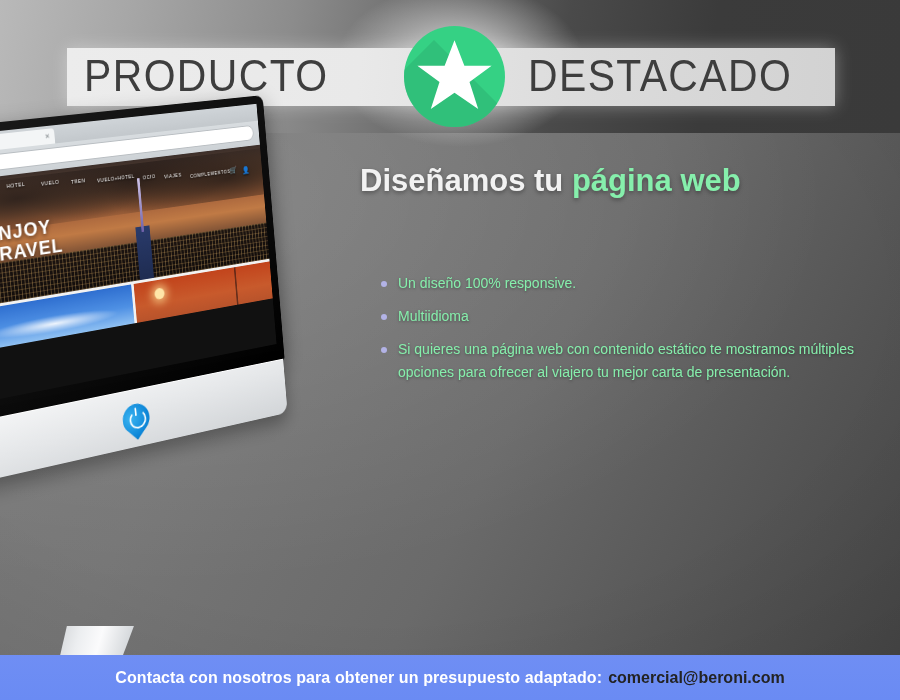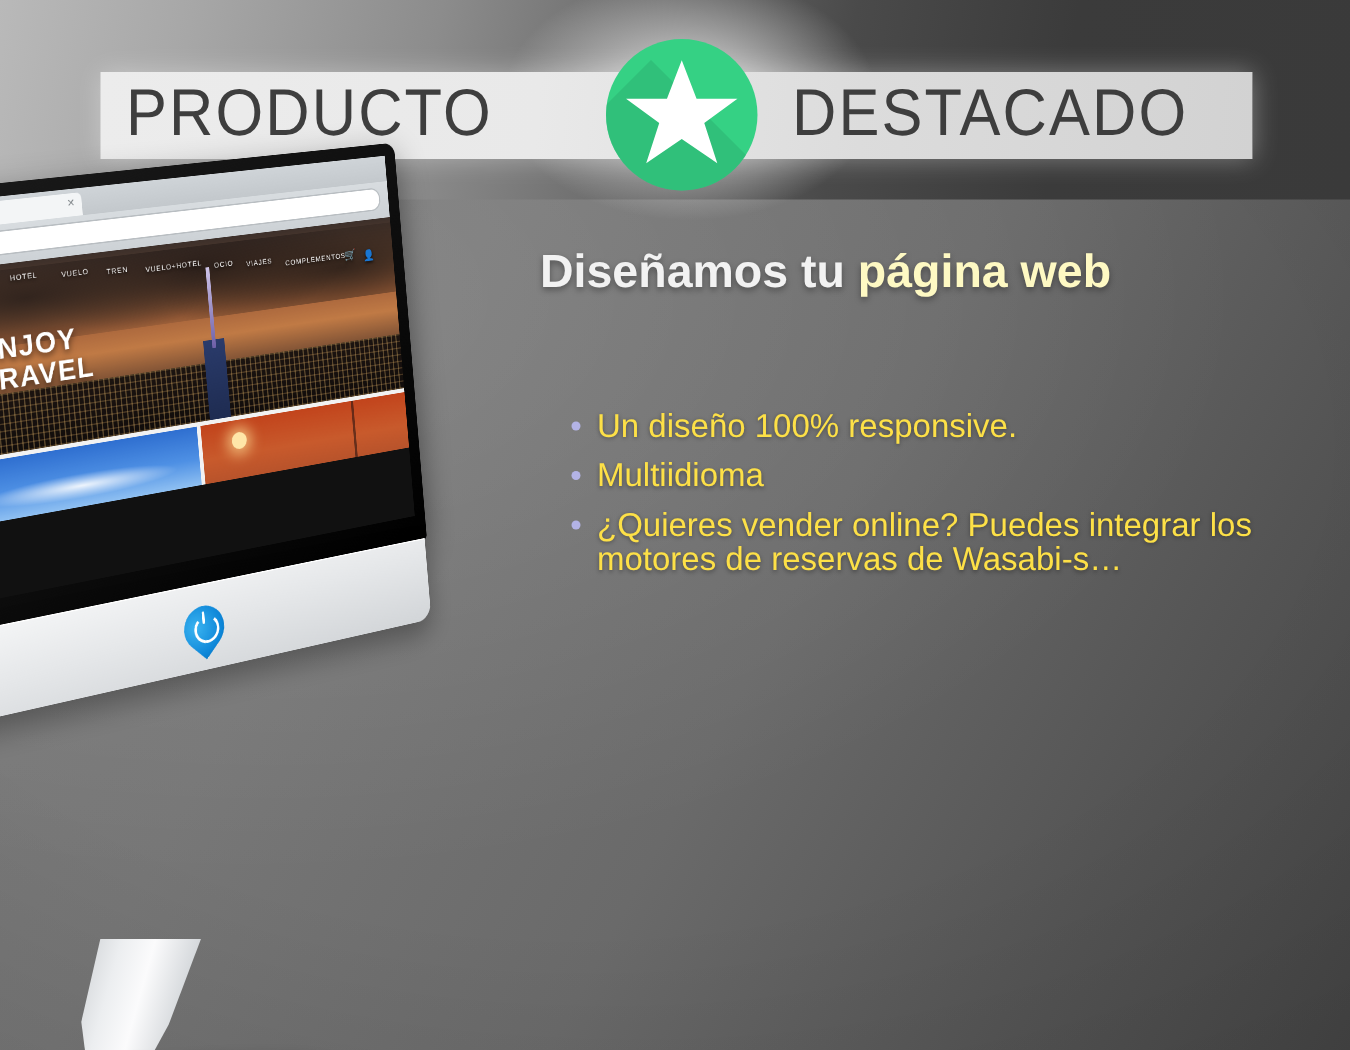--- a/index.html
+++ b/index.html
@@ -126,25 +126,25 @@
   .foot{position:absolute;left:24px;top:578px;width:256px;height:26px;
     background:linear-gradient(180deg,#f4f5f6 0%,#e3e5e8 42%,#c2c6ca 100%);
     border-radius:50%/60% 60% 100% 100%;
     transform:rotate(-3.2deg);
     box-shadow:0 4px 10px rgba(0,0,0,.30);}
 
   
   .headline{position:absolute;left:360px;top:160px;width:520px;
     color:#f2f2f2;font-weight:bold;font-size:31px;line-height:41px;
     text-shadow:0 2px 4px rgba(0,0,0,.35);}
-  .accent{color:#fef9c3;}
+  .accent{color:#86efac;}
 
   .bullets{position:absolute;left:376px;top:272px;width:508px;}
   .bullet{position:relative;padding-left:22px;margin-bottom:10px;
-    color:#fde047;font-size:22px;line-height:23px;
+    color:#86efac;font-size:14px;line-height:23px;
     text-shadow:0 1px 3px rgba(0,0,0,.38);}
   .bullet:before{content:"";position:absolute;left:5px;top:9px;width:6px;height:6px;
     border-radius:50%;background:#b3b3e6;}
 
   
   .footer{position:absolute;left:0;bottom:0;width:900px;height:45px;
     background:linear-gradient(#6f8ef4,#6a8bf3);
     display:flex;align-items:center;justify-content:center;}
   .footer .f-text{color:#fff;font-weight:bold;font-size:16px;letter-spacing:.1px;}
   .footer .f-mail{color:#232323;font-weight:bold;font-size:16px;margin-left:6px;}
@@ -237,17 +237,21 @@
     <div class="foot"></div>
   </div>
 
   <div class="headline">
     <span>Diseñamos tu </span><span class="accent">página web</span><br>
   </div>
 
   <div class="bullets">
     <div class="bullet">Un diseño 100% responsive.</div>
     <div class="bullet">Multiidioma</div>
-    <div class="bullet"> ¿Quieres vender online? Puedes integrar los motores de reservas de Wasabi-s…</div>
-  </div>
-
+    <div class="bullet"> Si quieres una página web con contenido estático te mostramos múltiples opciones para ofrecer al viajero tu mejor carta de  presentación.</div>
+  </div>
+
+  <div class="footer">
+    <span class="f-text">Contacta con nosotros para obtener un presupuesto adaptado:</span>
+    <span class="f-mail">comercial@beroni.com</span>
+  </div>
 
 </div>
 
 </body></html>

